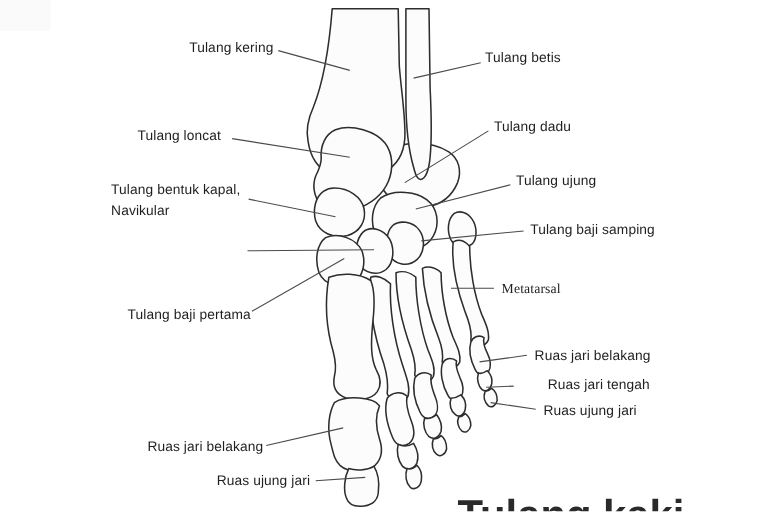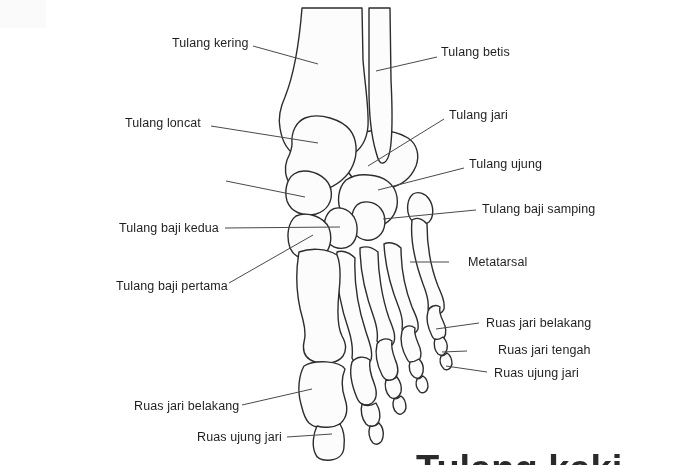--- a/index.html
+++ b/index.html
@@ -114,26 +114,29 @@
       <line class="leader" x1="467" y1="351" x2="442" y2="352"></line>
       <line class="leader" x1="487" y1="372" x2="446" y2="366"></line>
       <line class="leader" x1="242" y1="405" x2="312" y2="389"></line>
       <line class="leader" x1="287" y1="437" x2="332" y2="434"></line>
     </g>
   </svg>
 
   <div class="lbl" style="left:172px;top:34px;text-align:right;">Tulang kering</div>
   <div class="lbl" style="left:125px;top:114px;">Tulang loncat</div>
   <div class="lbl" style="left:441px;top:43px;">Tulang betis</div>
-  <div class="lbl" style="left:449px;top:106px;">Tulang jari</div>
+  <div class="lbl" style="left:449px;top:106px;">Tulang dadu</div>
+  <div class="lbl two-line" style="left:101px;top:163px;">
+    <span>Tulang bentuk kapal,</span>
+    <span>Navikular</span>
+  </div>
   <div class="lbl" style="left:469px;top:155px;">Tulang ujung</div>
-  <div class="lbl" style="left:119px;top:219px;">Tulang baji kedua</div>
   <div class="lbl" style="left:482px;top:200px;">Tulang baji samping</div>
   <div class="lbl" style="left:116px;top:277px;">Tulang baji pertama</div>
-  <div class="lbl" style="left:468px;top:253px;">Metatarsal</div>
+  <div class="lbl" style="left:456px;top:253px;font-family:Liberation Serif, serif;">Metatarsal</div>
   <div class="lbl" style="left:486px;top:314px;">Ruas jari belakang</div>
   <div class="lbl" style="left:474px;top:341px;margin-left:24px;">Ruas jari tengah</div>
   <div class="lbl" style="left:494px;top:364px;">Ruas ujung jari</div>
   <div class="lbl" style="left:134px;top:397px;">Ruas jari belakang</div>
   <div class="lbl" style="left:197px;top:428px;">Ruas ujung jari</div>
 
   <div class="caption">Tulang kaki</div>
 
 </div>
 

